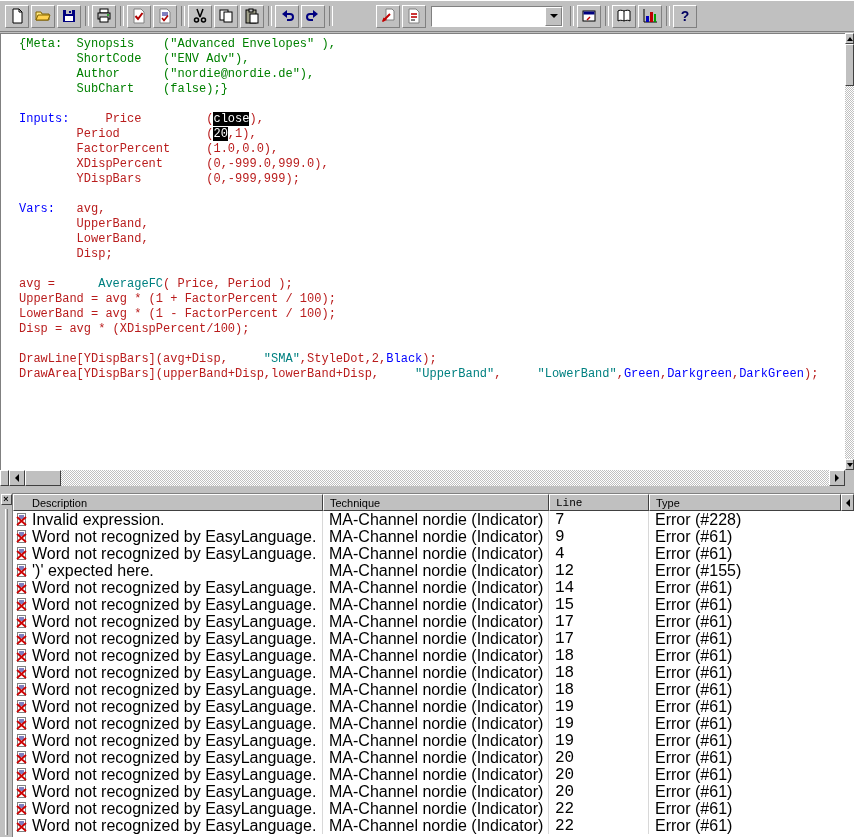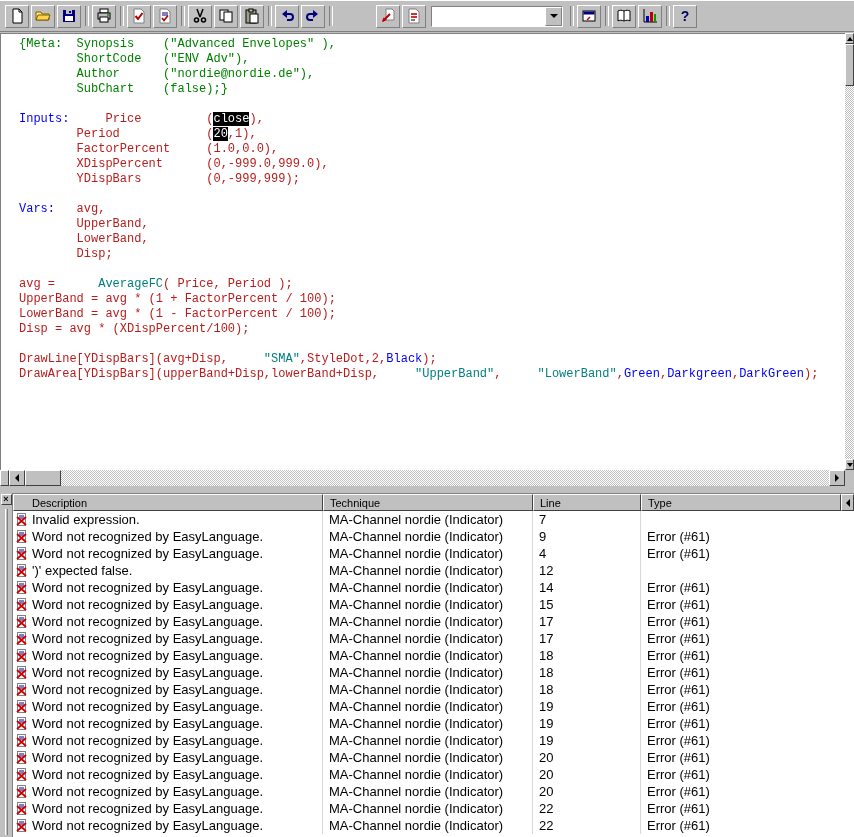--- a/index.html
+++ b/index.html
@@ -69,26 +69,26 @@
   .gripper { margin-top:4px; margin-bottom:2px; flex:1; width:3px; background:#c0c0c0;
              border-left:1px solid #ffffff; border-right:1px solid #808080; }
   .panel-main { flex:1; display:flex; flex-direction:column; background:#ffffff;
                 border-top:1px solid #808080; border-left:1px solid #808080; overflow:hidden; }
   .tbl-header { display:flex; height:17px; flex:none; background:#c0c0c0; }
   .th { font-size:11px; color:#000; display:flex; align-items:center; padding:0 6px;
         background:#c0c0c0; border:1px solid; border-color:#ffffff #404040 #404040 #ffffff;
         overflow:hidden; white-space:nowrap;text-align:right; }
   .th.c-desc { padding-left:18px; }
   .c-desc { width:310px; flex:none; }
-  .c-tech { width:210px; flex:none; }
-  .c-line { width:108px; flex:none; }
+  .c-tech { width:226px; flex:none; }
+  .c-line { width:100px; flex:none;font-family:Liberation Mono, monospace; }
   .c-type { flex:1; min-width:0; }
   .th-end { width:13px; flex:none; display:flex; align-items:center; justify-content:center; padding:0; }
   .tbl-body { flex:1; background:#ffffff; overflow:hidden; }
-  .erow { display:flex; height:17px; align-items:center; font-size:13px; color:#000; white-space:nowrap; }
+  .erow { display:flex; height:17px; align-items:center; font-size:16px; color:#000; white-space:nowrap; }
   .ecell { height:100%; display:flex; align-items:center; overflow:hidden; padding:0 6px; border-right:1px solid #d8d8d8; }
   .ecell.c-desc { padding:0 4px 0 2px; }
   .ecell.c-type { border-right:none; }
   .ecell svg { flex:none; margin-right:4px; }
 </style>
 </head>
 <body>
 
 <div class="window">
 
@@ -306,20 +306,21 @@
               <svg width="13" height="13" viewBox="0 0 13 13">
                 <rect x="2.5" y="0.5" width="8" height="12" fill="#fff" stroke="#808080"></rect>
                 <line x1="4" y1="3" x2="9" y2="3" stroke="#000080"></line>
                 <line x1="4" y1="5" x2="9" y2="5" stroke="#000080"></line>
                 <path d="M2 4L11 12M11 4L2 12" stroke="#cc0000" stroke-width="1.8" fill="none"></path>
               </svg>
               <span>Invalid expression.</span>
             </div>
             <div class="ecell c-tech">MA-Channel nordie (Indicator)</div>
             <div class="ecell c-line">7</div>
+            <div class="ecell c-type">Error (#228)</div>
           </div>
           <div class="erow">
             <div class="ecell c-desc">
               <svg width="13" height="13" viewBox="0 0 13 13">
                 <rect x="2.5" y="0.5" width="8" height="12" fill="#fff" stroke="#808080"></rect>
                 <line x1="4" y1="3" x2="9" y2="3" stroke="#000080"></line>
                 <line x1="4" y1="5" x2="9" y2="5" stroke="#000080"></line>
                 <path d="M2 4L11 12M11 4L2 12" stroke="#cc0000" stroke-width="1.8" fill="none"></path>
               </svg>
               <span>Word not recognized by EasyLanguage.</span>
@@ -343,24 +344,25 @@
             <div class="ecell c-type">Error (#61)</div>
           </div>
           <div class="erow">
             <div class="ecell c-desc">
               <svg width="13" height="13" viewBox="0 0 13 13">
                 <rect x="2.5" y="0.5" width="8" height="12" fill="#fff" stroke="#808080"></rect>
                 <line x1="4" y1="3" x2="9" y2="3" stroke="#000080"></line>
                 <line x1="4" y1="5" x2="9" y2="5" stroke="#000080"></line>
                 <path d="M2 4L11 12M11 4L2 12" stroke="#cc0000" stroke-width="1.8" fill="none"></path>
               </svg>
-              <span>')' expected false.</span>
+              <span>')' expected here.</span>
             </div>
             <div class="ecell c-tech">MA-Channel nordie (Indicator)</div>
             <div class="ecell c-line">12</div>
+            <div class="ecell c-type">Error (#155)</div>
           </div>
           <div class="erow">
             <div class="ecell c-desc">
               <svg width="13" height="13" viewBox="0 0 13 13">
                 <rect x="2.5" y="0.5" width="8" height="12" fill="#fff" stroke="#808080"></rect>
                 <line x1="4" y1="3" x2="9" y2="3" stroke="#000080"></line>
                 <line x1="4" y1="5" x2="9" y2="5" stroke="#000080"></line>
                 <path d="M2 4L11 12M11 4L2 12" stroke="#cc0000" stroke-width="1.8" fill="none"></path>
               </svg>
               <span>Word not recognized by EasyLanguage.</span>

